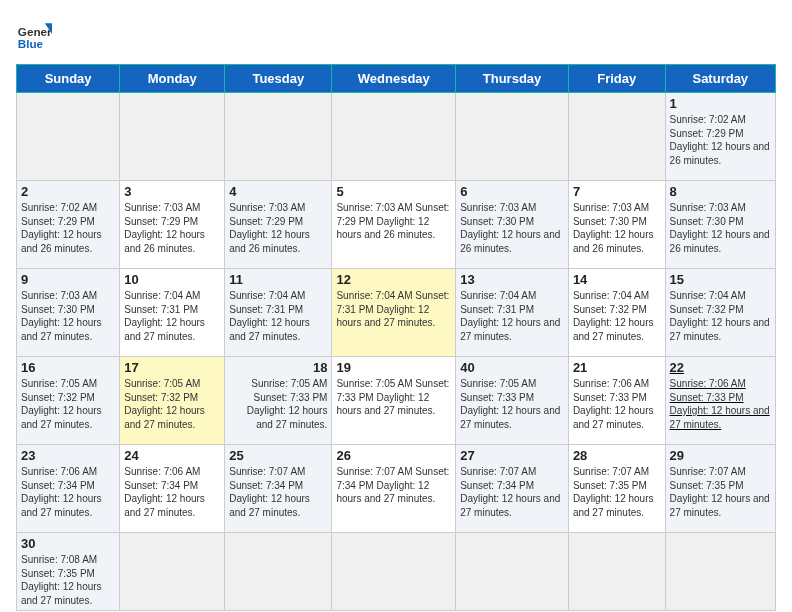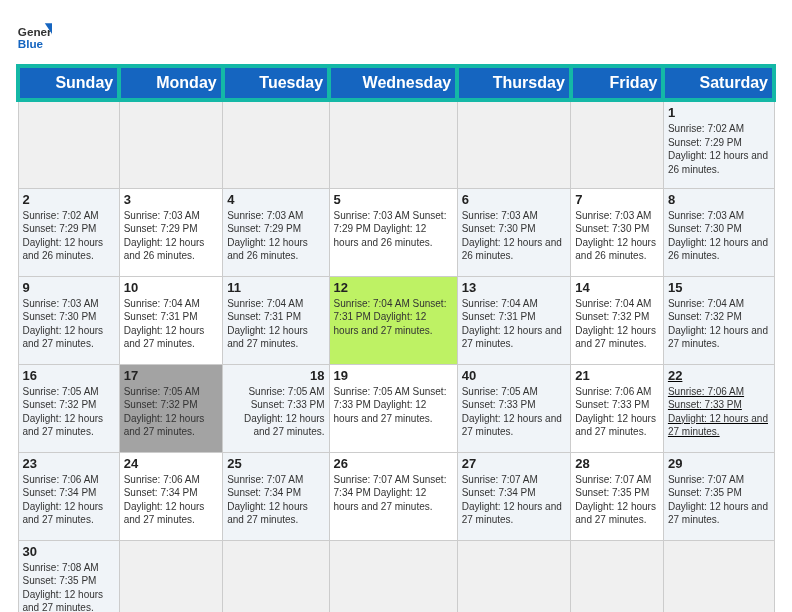--- a/index.html
+++ b/index.html
@@ -39,24 +39,24 @@
     }
     table {
       width: 100%;
       border-collapse: collapse;
       font-size: 11px;
     }
     thead th {
       background-color: #1565c0;
       color: #fff;
       padding: 6px 4px;
-      font-size: 16px;
+      font-size: 13px;
       font-weight: bold;
-      border: 4px solid #14b8a6;
-      text-align: right;
+      border: 1px solid #14b8a6;
+      text-align: center;
     }
     tbody td {
       border: 1px solid #ccc;
       vertical-align: top;
       padding: 3px 4px;
       min-height: 80px;
       height: 88px;
       background: #f9f9f9;
     }
     tbody td:nth-child(odd) {
@@ -187,21 +187,21 @@
           <div class="day-info">Sunrise: 7:04 AM
 Sunset: 7:31 PM
 Daylight: 12 hours and 27 minutes.</div>
         </td>
         <td style="background: rgb(240, 244, 248); margin-top: 11px;">
           <span class="day-num">11</span>
           <div class="day-info">Sunrise: 7:04 AM
 Sunset: 7:31 PM
 Daylight: 12 hours and 27 minutes.</div>
         </td>
-        <td style="background: #bef264;">
+        <td style="background: #fef9c3;">
           <span class="day-num">12</span>
           <div class="day-info">Sunrise: 7:04 AM
 Sunset: 7:31 PM
 Daylight: 12 hours and 27 minutes.</div>
         </td>
         <td style="background: rgb(240, 244, 248);">
           <span class="day-num">13</span>
           <div class="day-info">Sunrise: 7:04 AM
 Sunset: 7:31 PM
 Daylight: 12 hours and 27 minutes.</div>
@@ -219,21 +219,21 @@
 Daylight: 12 hours and 27 minutes.</div>
         </td>
       </tr>
       <tr>
         <td style="background: rgb(240, 244, 248);">
           <span class="day-num">16</span>
           <div class="day-info">Sunrise: 7:05 AM
 Sunset: 7:32 PM
 Daylight: 12 hours and 27 minutes.</div>
         </td>
-        <td style="background: #a3a3a3;">
+        <td style="background: #fef9c3;">
           <span class="day-num">17</span>
           <div class="day-info">Sunrise: 7:05 AM
 Sunset: 7:32 PM
 Daylight: 12 hours and 27 minutes.</div>
         </td>
         <td style="background: rgb(240, 244, 248); text-align: right;">
           <span class="day-num">18</span>
           <div class="day-info">Sunrise: 7:05 AM
 Sunset: 7:33 PM
 Daylight: 12 hours and 27 minutes.</div>

